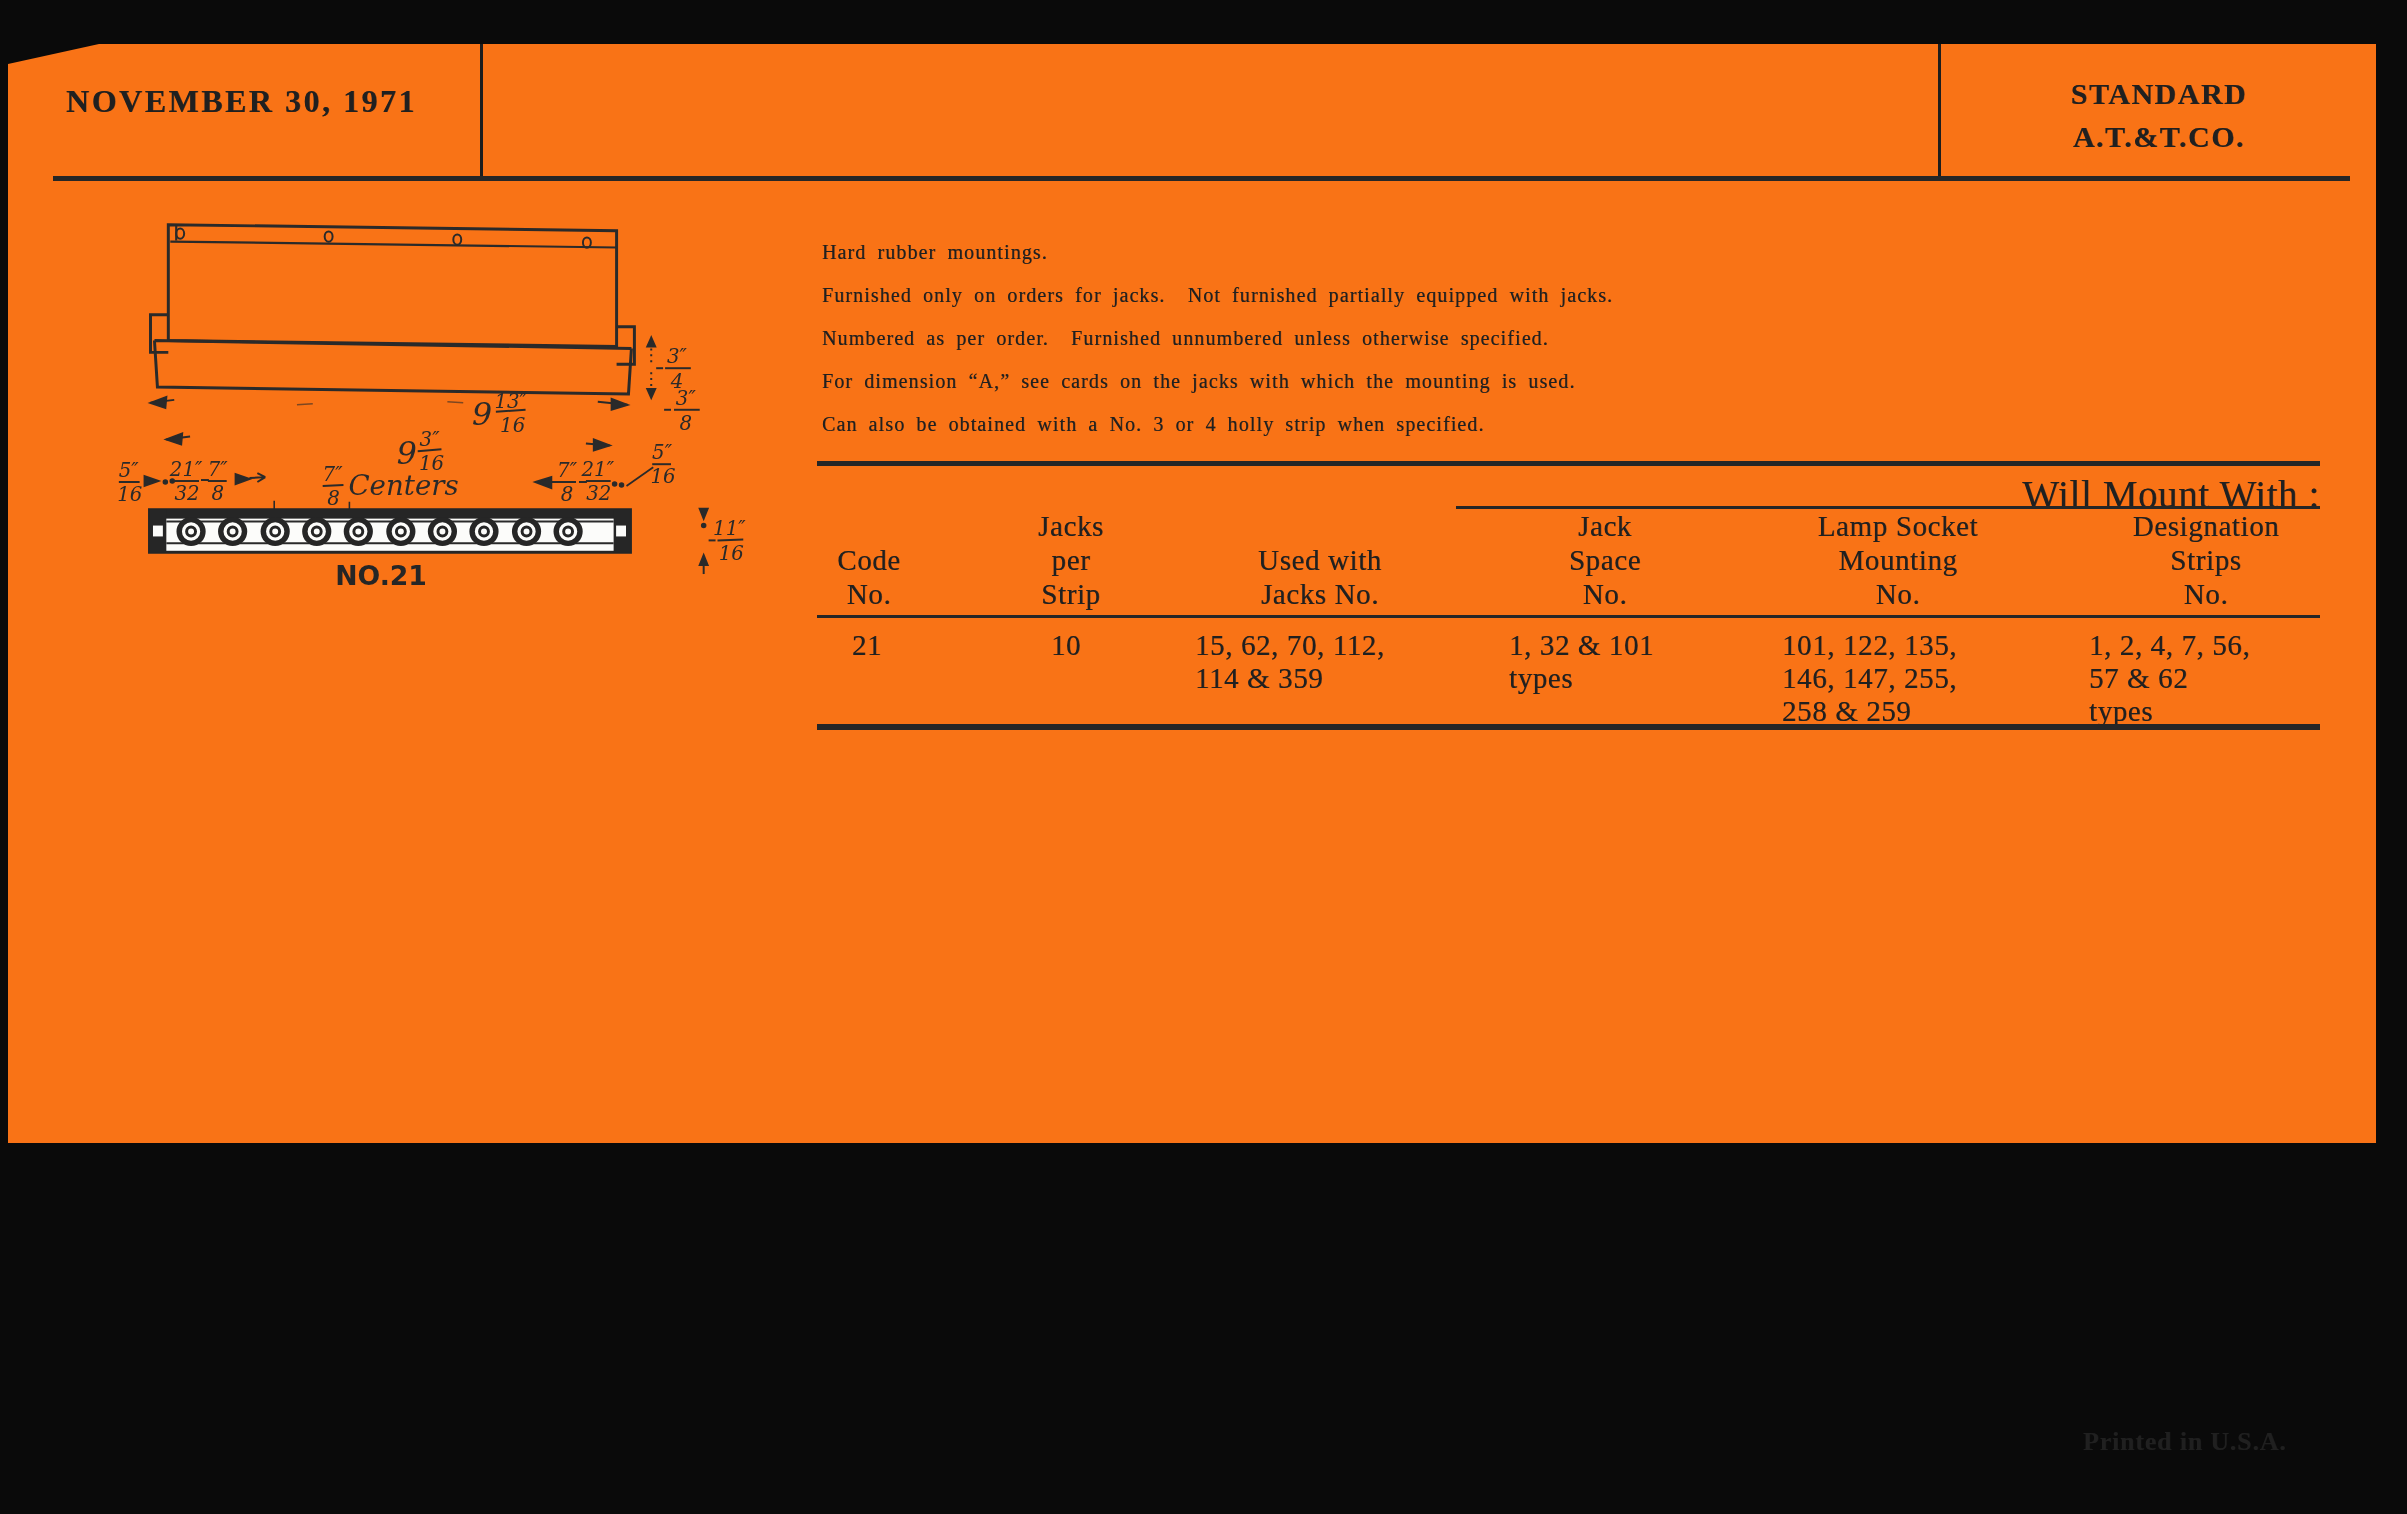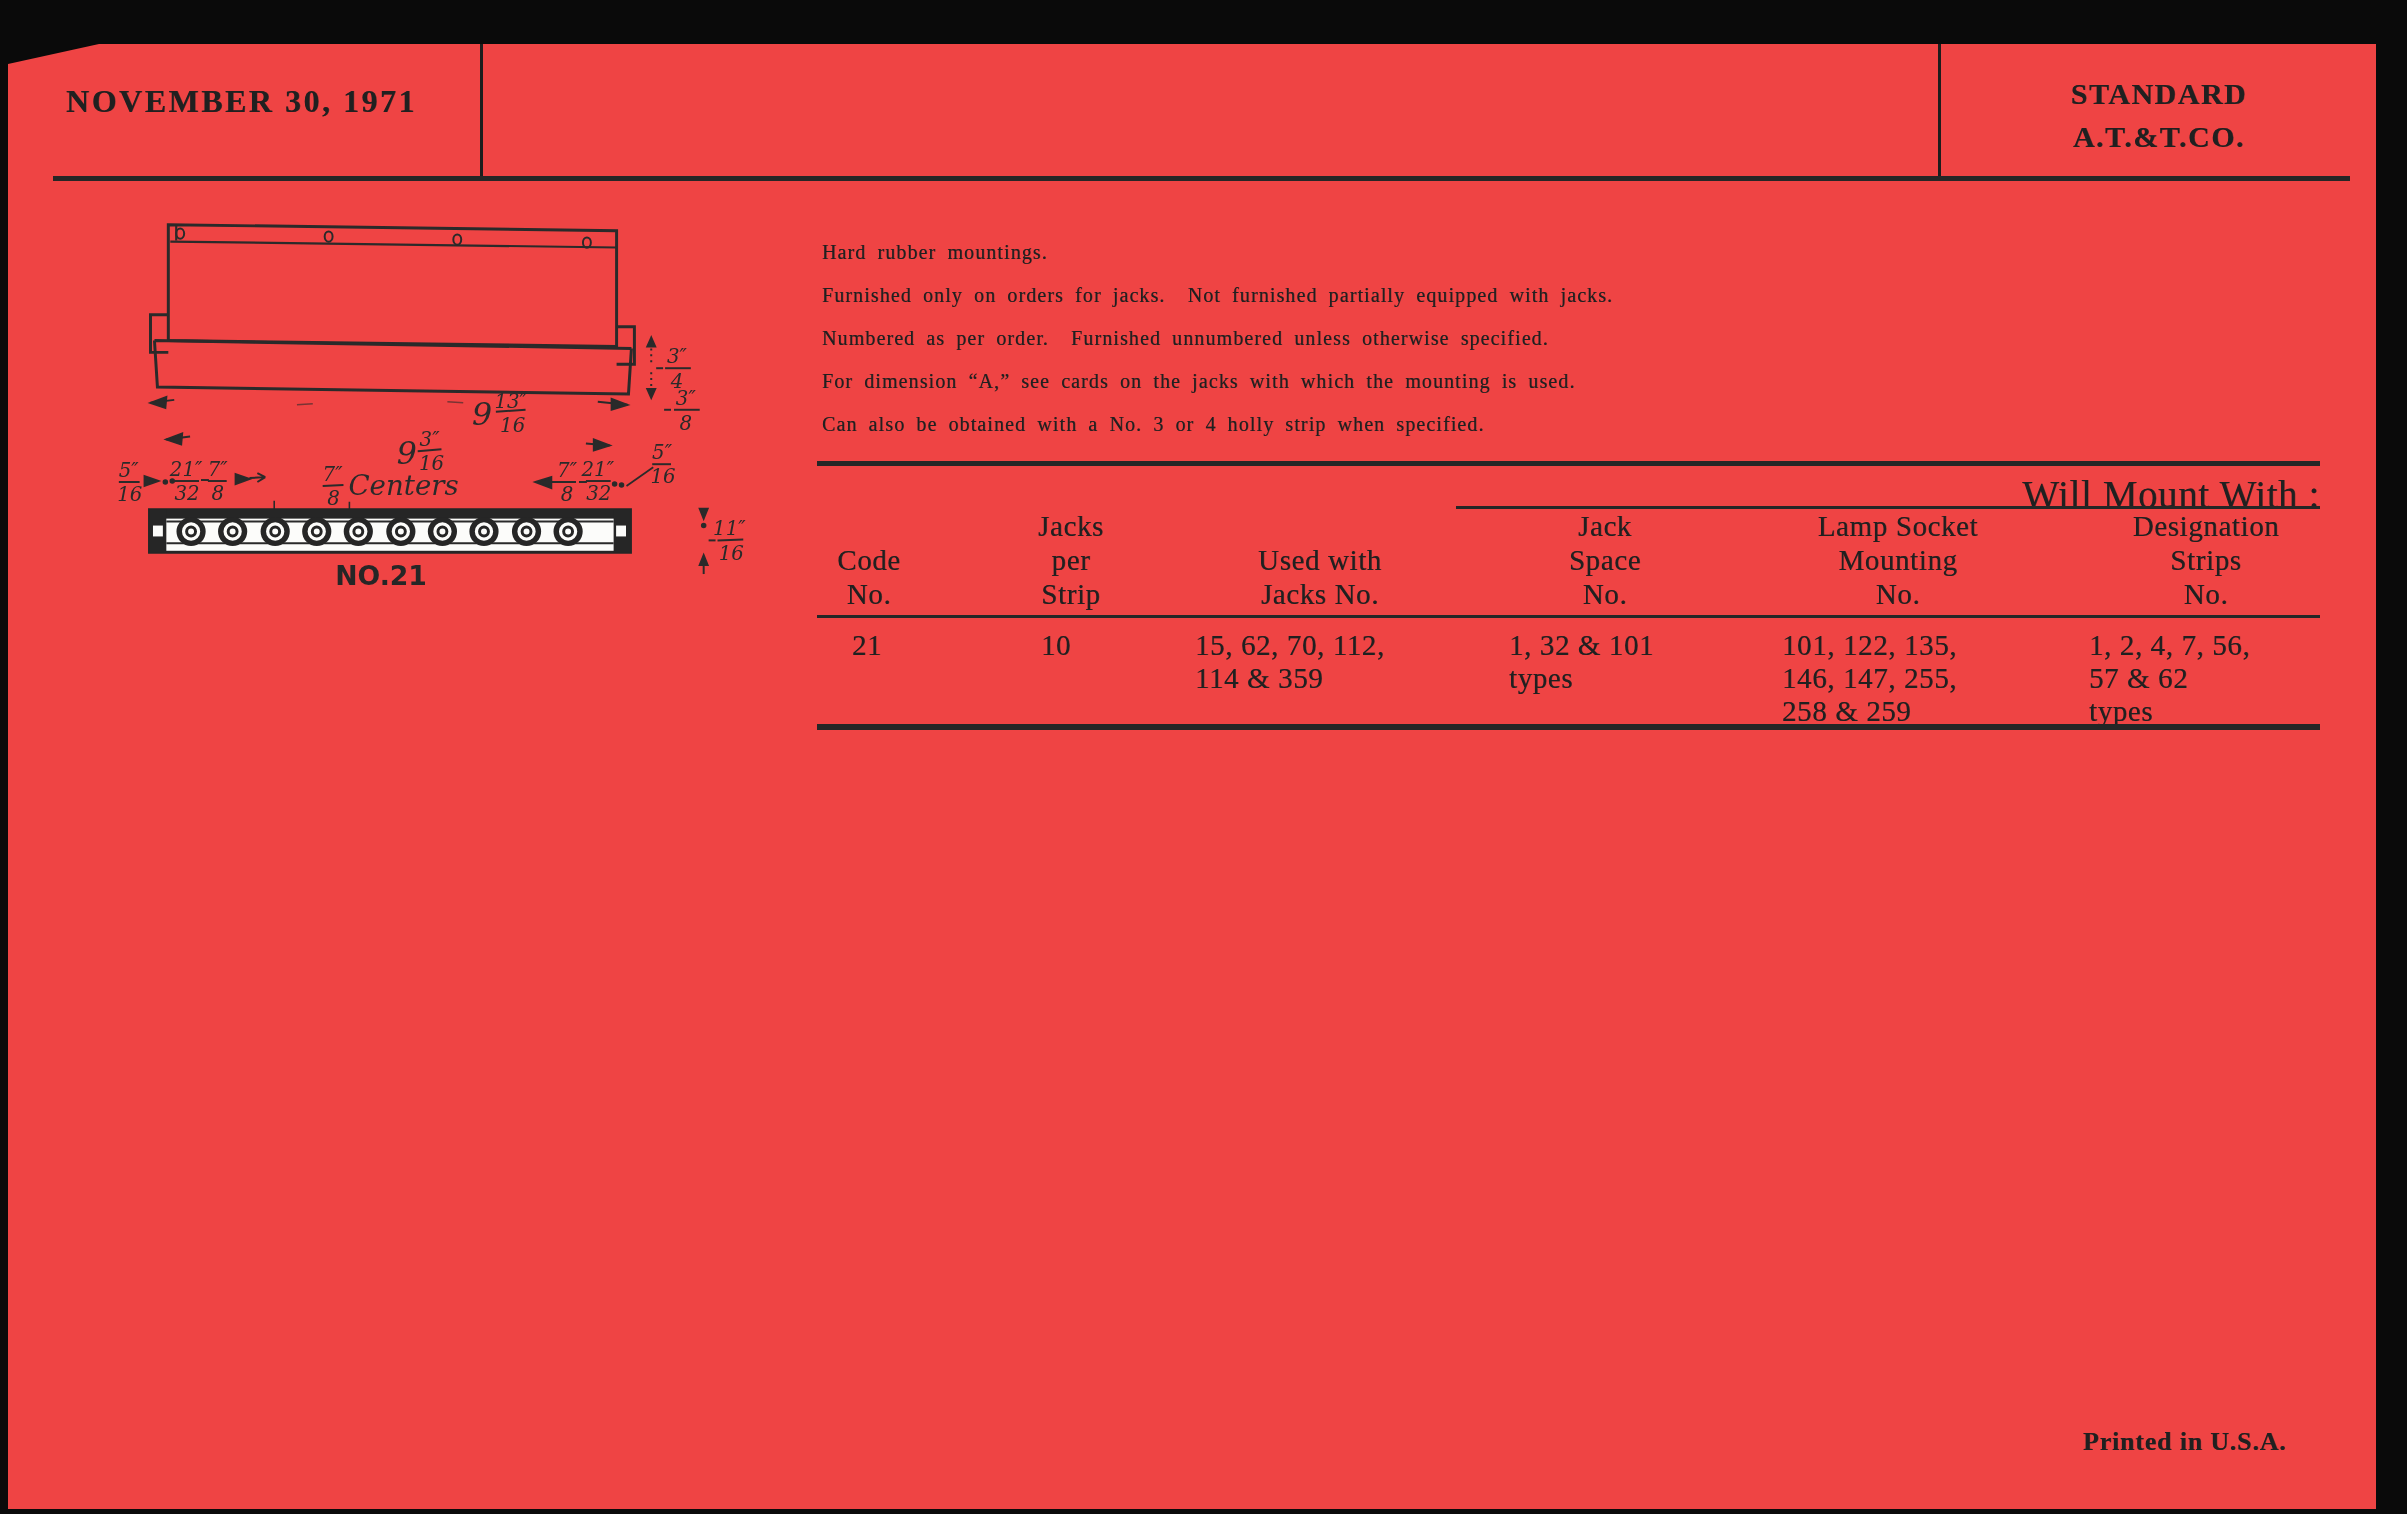--- a/index.html
+++ b/index.html
@@ -1,18 +1,18 @@
 <!DOCTYPE html>
 <html><head>
 <meta charset="utf-8">
 <style>
   html,body{margin:0;padding:0;background:#000;}
   .stage{position:relative;width:2408px;height:1515px;background:#0a0a0a;overflow:hidden;
          font-family:"Liberation Serif",serif;color:#202020;}
-  .card{position:absolute;left:8px;top:44px;width:2368px;height:1465px;background:#ef4444;}
+  .card{position:absolute;left:8px;top:44px;width:2368px;height:1099px;background:#f97316;}
   .wedge{position:absolute;left:0;top:0;width:0;height:0;
          border-top:20px solid #0a0a0a;border-right:91px solid transparent;}
   .ink{color:#202020;text-shadow:0.5px 0.3px 0 rgba(32,32,32,0.55);}
   .vdiv{position:absolute;top:0;width:3px;height:134px;background:#1d1d1d;}
   .hrule{position:absolute;background:#262626;}
   .hdr-date{position:absolute;left:0;top:39px;width:467px;text-align:center;
             font-size:32px;font-weight:bold;letter-spacing:2.5px;white-space:pre;}
   .hdr-title{position:absolute;left:475px;top:40px;width:1449px;text-align:center;
              font-size:48px;font-weight:bold;letter-spacing:2.5px;white-space:pre;}
   .hdr-org{position:absolute;left:1933px;top:28px;width:436px;text-align:center;
@@ -220,21 +220,21 @@
 Mounting
 No.</div>
         <div class="hc" style="left:1389px">Designation
 Strips
 No.</div>
       </div>
       <div class="hrule" style="left:0;top:154px;width:1503px;height:3px"></div>
 
       <div>
         <div class="dc ctr" style="left:50px">21</div>
-        <div class="dc ctr" style="left:239px">10</div>
+        <div class="dc ctr" style="left:249px">10</div>
         <div class="dc" style="left:378px">15, 62, 70, 112,
 114 &amp; 359</div>
         <div class="dc" style="left:692px">1, 32 &amp; 101
 types</div>
         <div class="dc" style="left:965px">101, 122, 135,
 146, 147, 255,
 258 &amp; 259</div>
         <div class="dc" style="left:1272px">1, 2, 4, 7, 56,
 57 &amp; 62
 types</div>

